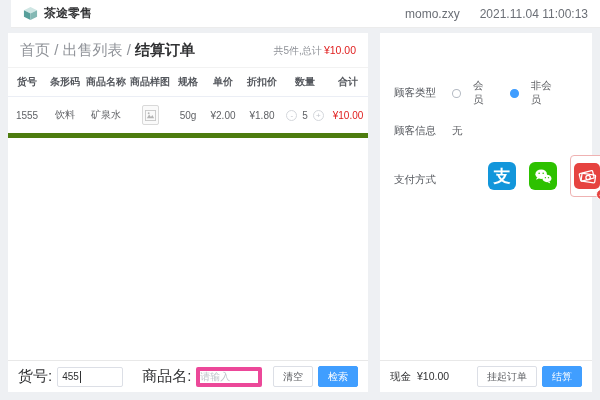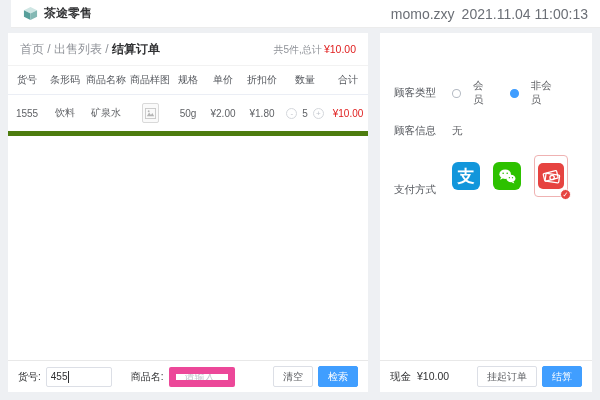--- a/index.html
+++ b/index.html
@@ -13,81 +13,81 @@
     font-size:10px;
   }
   
   .topbar{
     position:absolute; top:0; left:11px; right:0; height:28px;
     background:#fff; border-bottom:1px solid #ececec;
     display:flex; align-items:center; padding:0 12px;
   }
   .logo{ width:15px; height:15px; margin-right:6px; }
   .app-title{ font-size:12px; font-weight:bold; color:#303133; }
-  .topbar-right{ margin-left:auto; display:flex; gap:7px; color:#6b6f76; font-size:14px; }
+  .topbar-right{ margin-left:auto; display:flex; gap:20px; color:#6b6f76; font-size:12px; }
   
   .panel{ position:absolute; top:33px; bottom:8px; background:#fff; display:flex; flex-direction:column; }
   .panel-left{ left:8px; width:360px; }
   .panel-right{ left:380px; right:8px; }
   
   .crumb-row{
     display:flex; align-items:center; justify-content:space-between;
     padding:8px 12px 7px; border-bottom:1px solid #f2f2f2;
   }
-  .crumb{ color:#909399; font-size:12px; }
+  .crumb{ color:#909399; font-size:15px; }
   .crumb .current{ color:#303133; font-weight:bold; }
   .summary{ font-size:10px; color:#909399; }
   .summary .amount{ color:#e02020; font-size:10.5px; margin-left:2px; }
   
   table{ width:100%; border-collapse:collapse; table-layout:fixed; }
-  th{ font-weight:normal; color:#55585e; font-size:10px; padding:7px 2px; border-bottom:1px solid #ebeef5; text-align:center; }
+  th{ font-weight:bold; color:#55585e; font-size:10px; padding:7px 2px; border-bottom:1px solid #ebeef5; text-align:center; }
   td{ color:#606266; font-size:10px; padding:8px 2px; border-bottom:5px solid #4d7c0f; text-align:center; }
   td.total{ color:#e02020; }
   .thumb{
     width:17px; height:20px; border:1px solid #d9d9d9; border-radius:2px;
     display:inline-flex; align-items:center; justify-content:center; background:#fafafa;
   }
   .qty-wrap{ display:inline-flex; align-items:center; gap:5px; }
   .qty-btn{
     width:11px; height:11px; border:1px solid #d4d7dc; border-radius:50%;
     color:#c0c4cc; font-size:8px; line-height:9px; display:inline-flex;
     align-items:center; justify-content:center; background:#fff; cursor:pointer;
   }
   
   .panel-footer{
     margin-top:auto; border-top:1px solid #e8e8e8;
     height:32px; display:flex; align-items:center; padding:0 10px; gap:5px;
   }
-  .field-label{ color:#303133; font-size:10px; }
+  .field-label{ color:#303133; font-size:15px; }
   .fake-input{
     height:20px; width:66px; border:1px solid #dcdfe6; border-radius:2px;
     background:#fff; display:inline-flex; align-items:center; padding:0 4px;
     color:#303133; font-size:10px;
   }
   .caret{ display:inline-block; width:1px; height:12px; background:#303133; margin-left:1px; }
   input.real-input{
-    height:20px; width:66px; border:7px solid #ec4899; border-radius:2px;
-    padding:0 9px; font-size:10px; color:#303133; font-family:inherit; outline:none;
+    height:20px; width:66px; border:4px solid #ec4899; border-radius:2px;
+    padding:0 0; font-size:10px; color:#303133; font-family:inherit; outline:none;
   }
   input.real-input::placeholder{ color:#c0c4cc; }
   .btn{
     height:21px; padding:0 9px; border:1px solid #dcdfe6; border-radius:2px;
     background:#fff; color:#606266; font-size:10px; font-family:inherit; cursor:pointer;
     display:inline-flex; align-items:center;
   }
   .btn-primary{ background:#409eff; border-color:#409eff; color:#fff; }
   .spacer{ flex:1; }
   
   .r-body{ padding:46px 14px 0; }
   .r-row{ display:flex; align-items:center; margin-bottom:17px; font-size:10.5px; }
   .r-label{ width:58px; color:#55585e; flex-shrink:0; }
   .radio{ display:inline-flex; align-items:center; gap:12px; margin-right:16px; cursor:pointer; color:#606266; }
   .radio-dot{ width:9px; height:9px; border-radius:50%; border:1px solid #b4bac3; background:#fff; }
   .radio.selected .radio-dot{ background:#409eff; border-color:#409eff; }
-  .pay-row{ align-items:flex-end; }
+  .pay-row{ align-items:center;gap:36px; }
   .pay-icons{ display:flex; align-items:center; gap:13px; }
   .pay-alipay{
     width:28px; height:28px; border-radius:6px; background:#1296db; color:#fff;
     display:flex; align-items:center; justify-content:center;
     font-size:17px; font-weight:bold; cursor:pointer;
   }
   .pay-wechat{
     width:28px; height:28px; border-radius:6px; background:#2dc100;
     display:flex; align-items:center; justify-content:center; cursor:pointer;
   }

